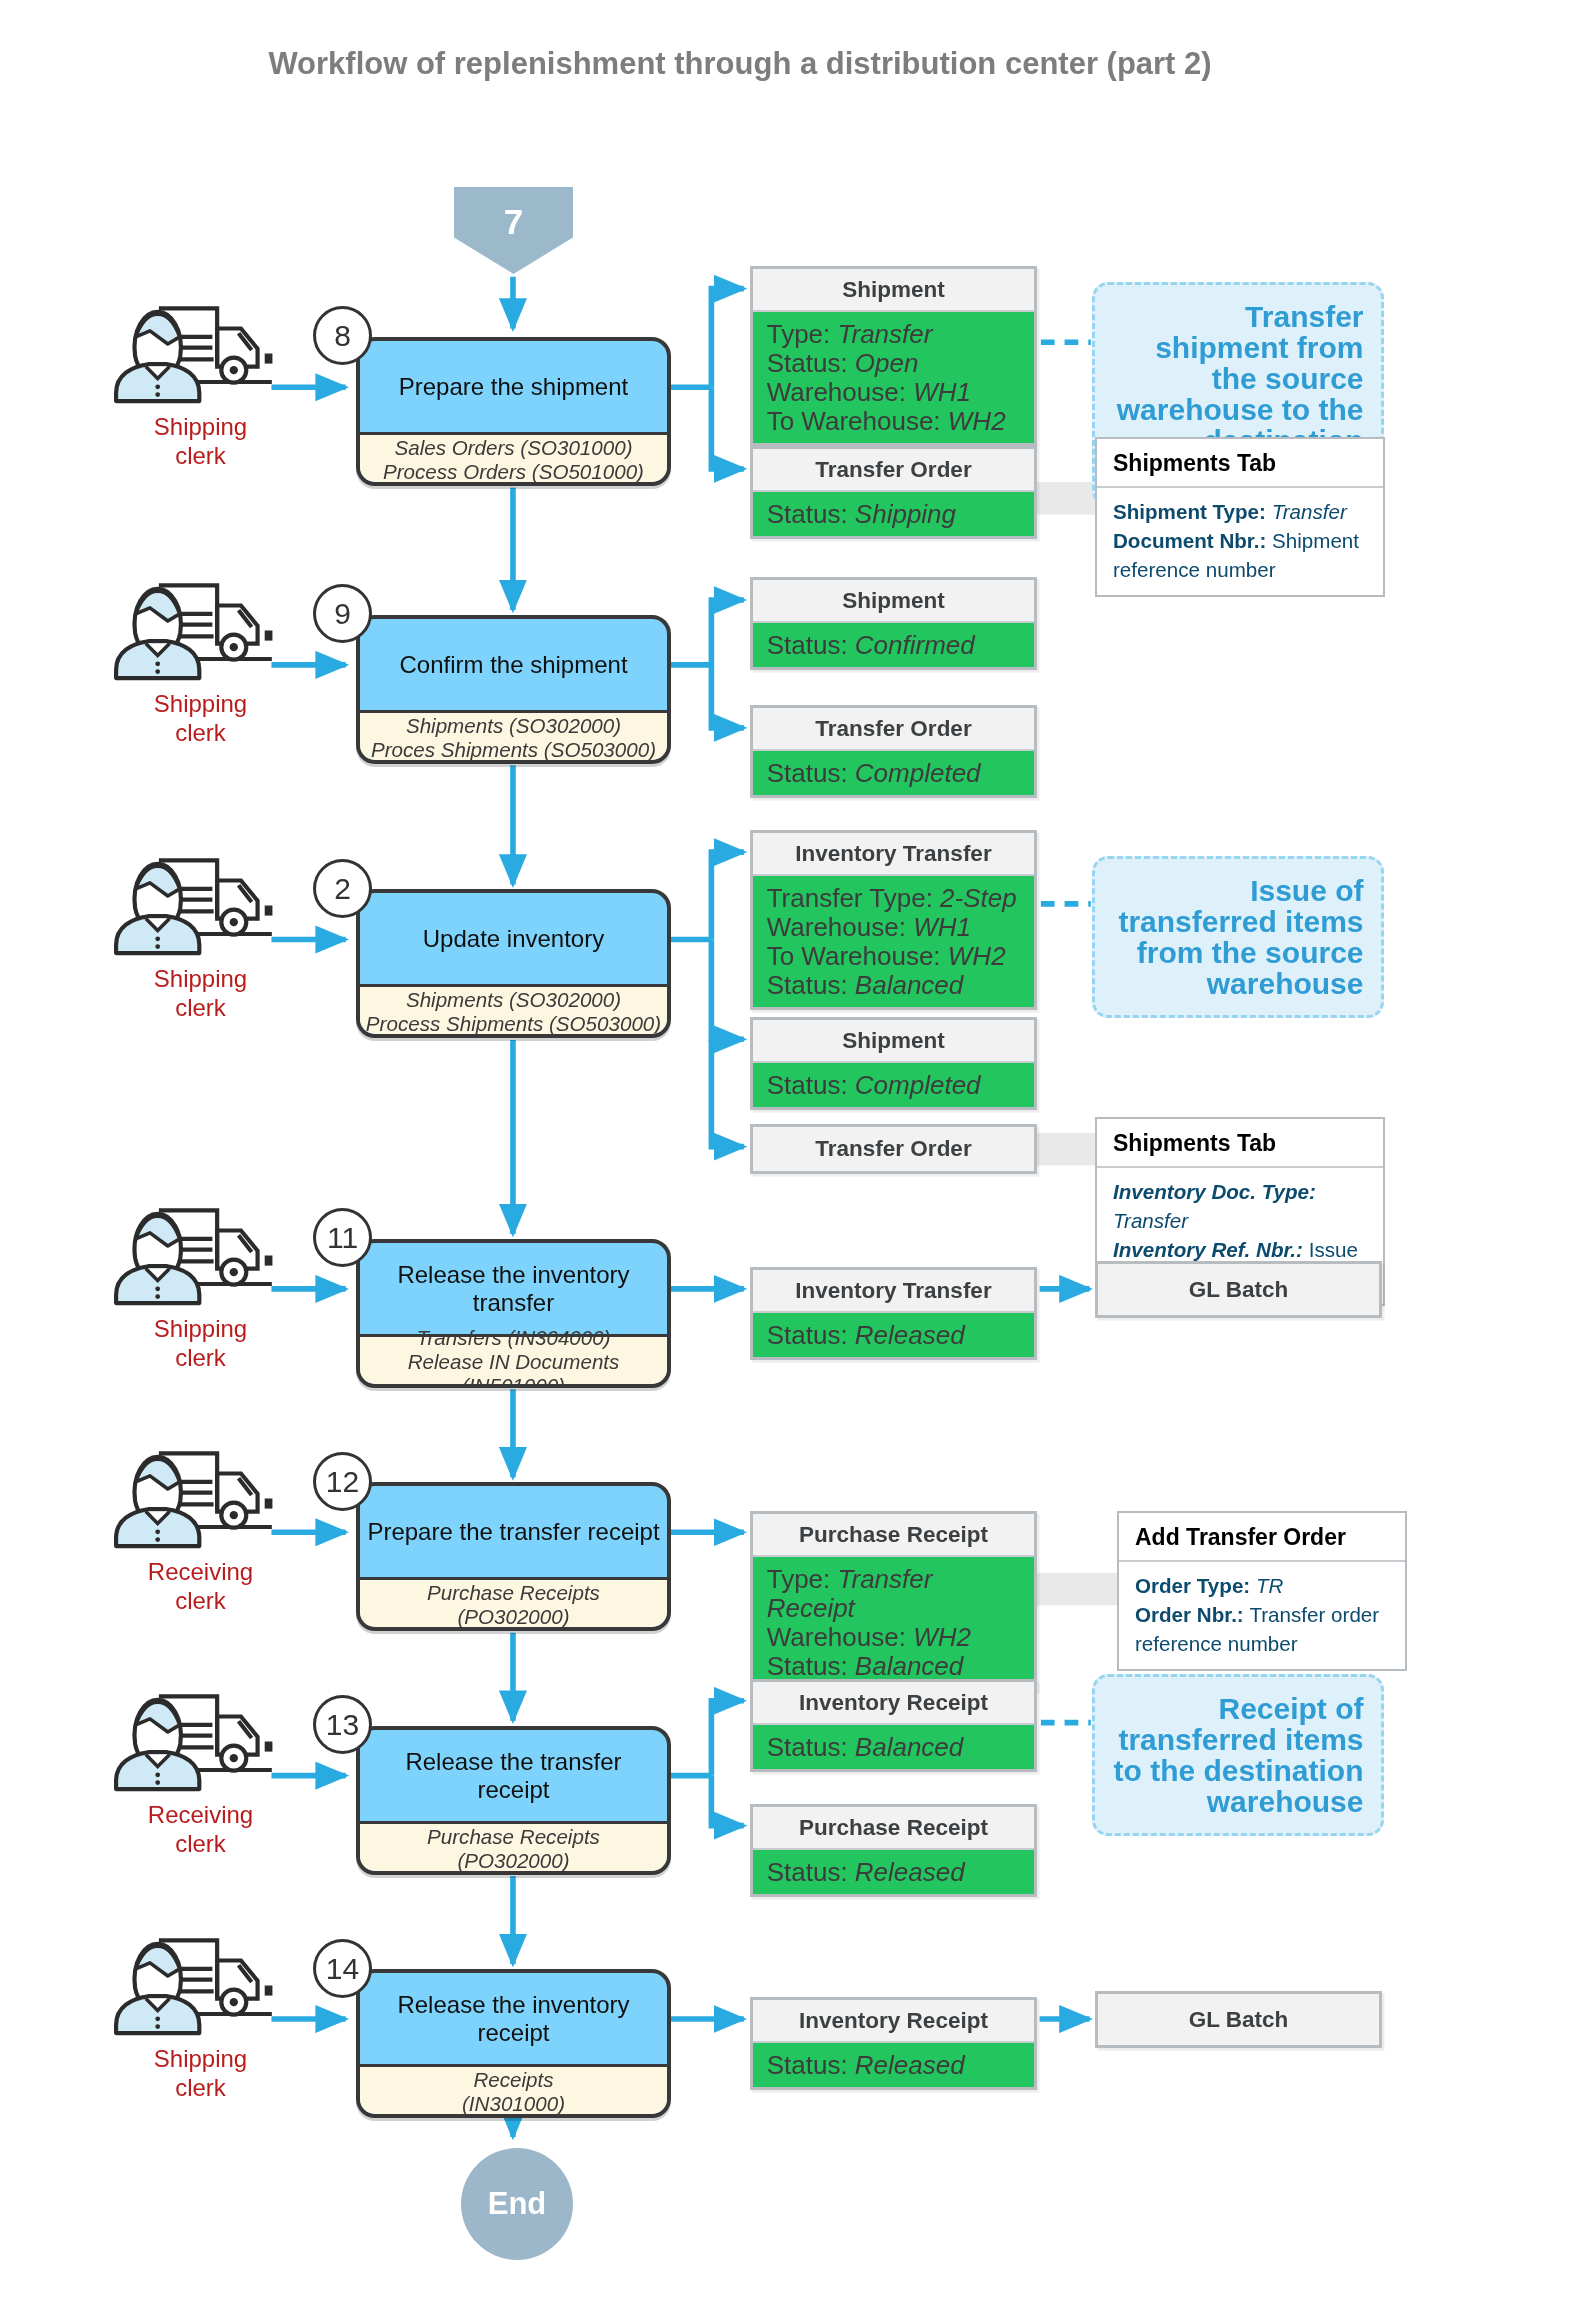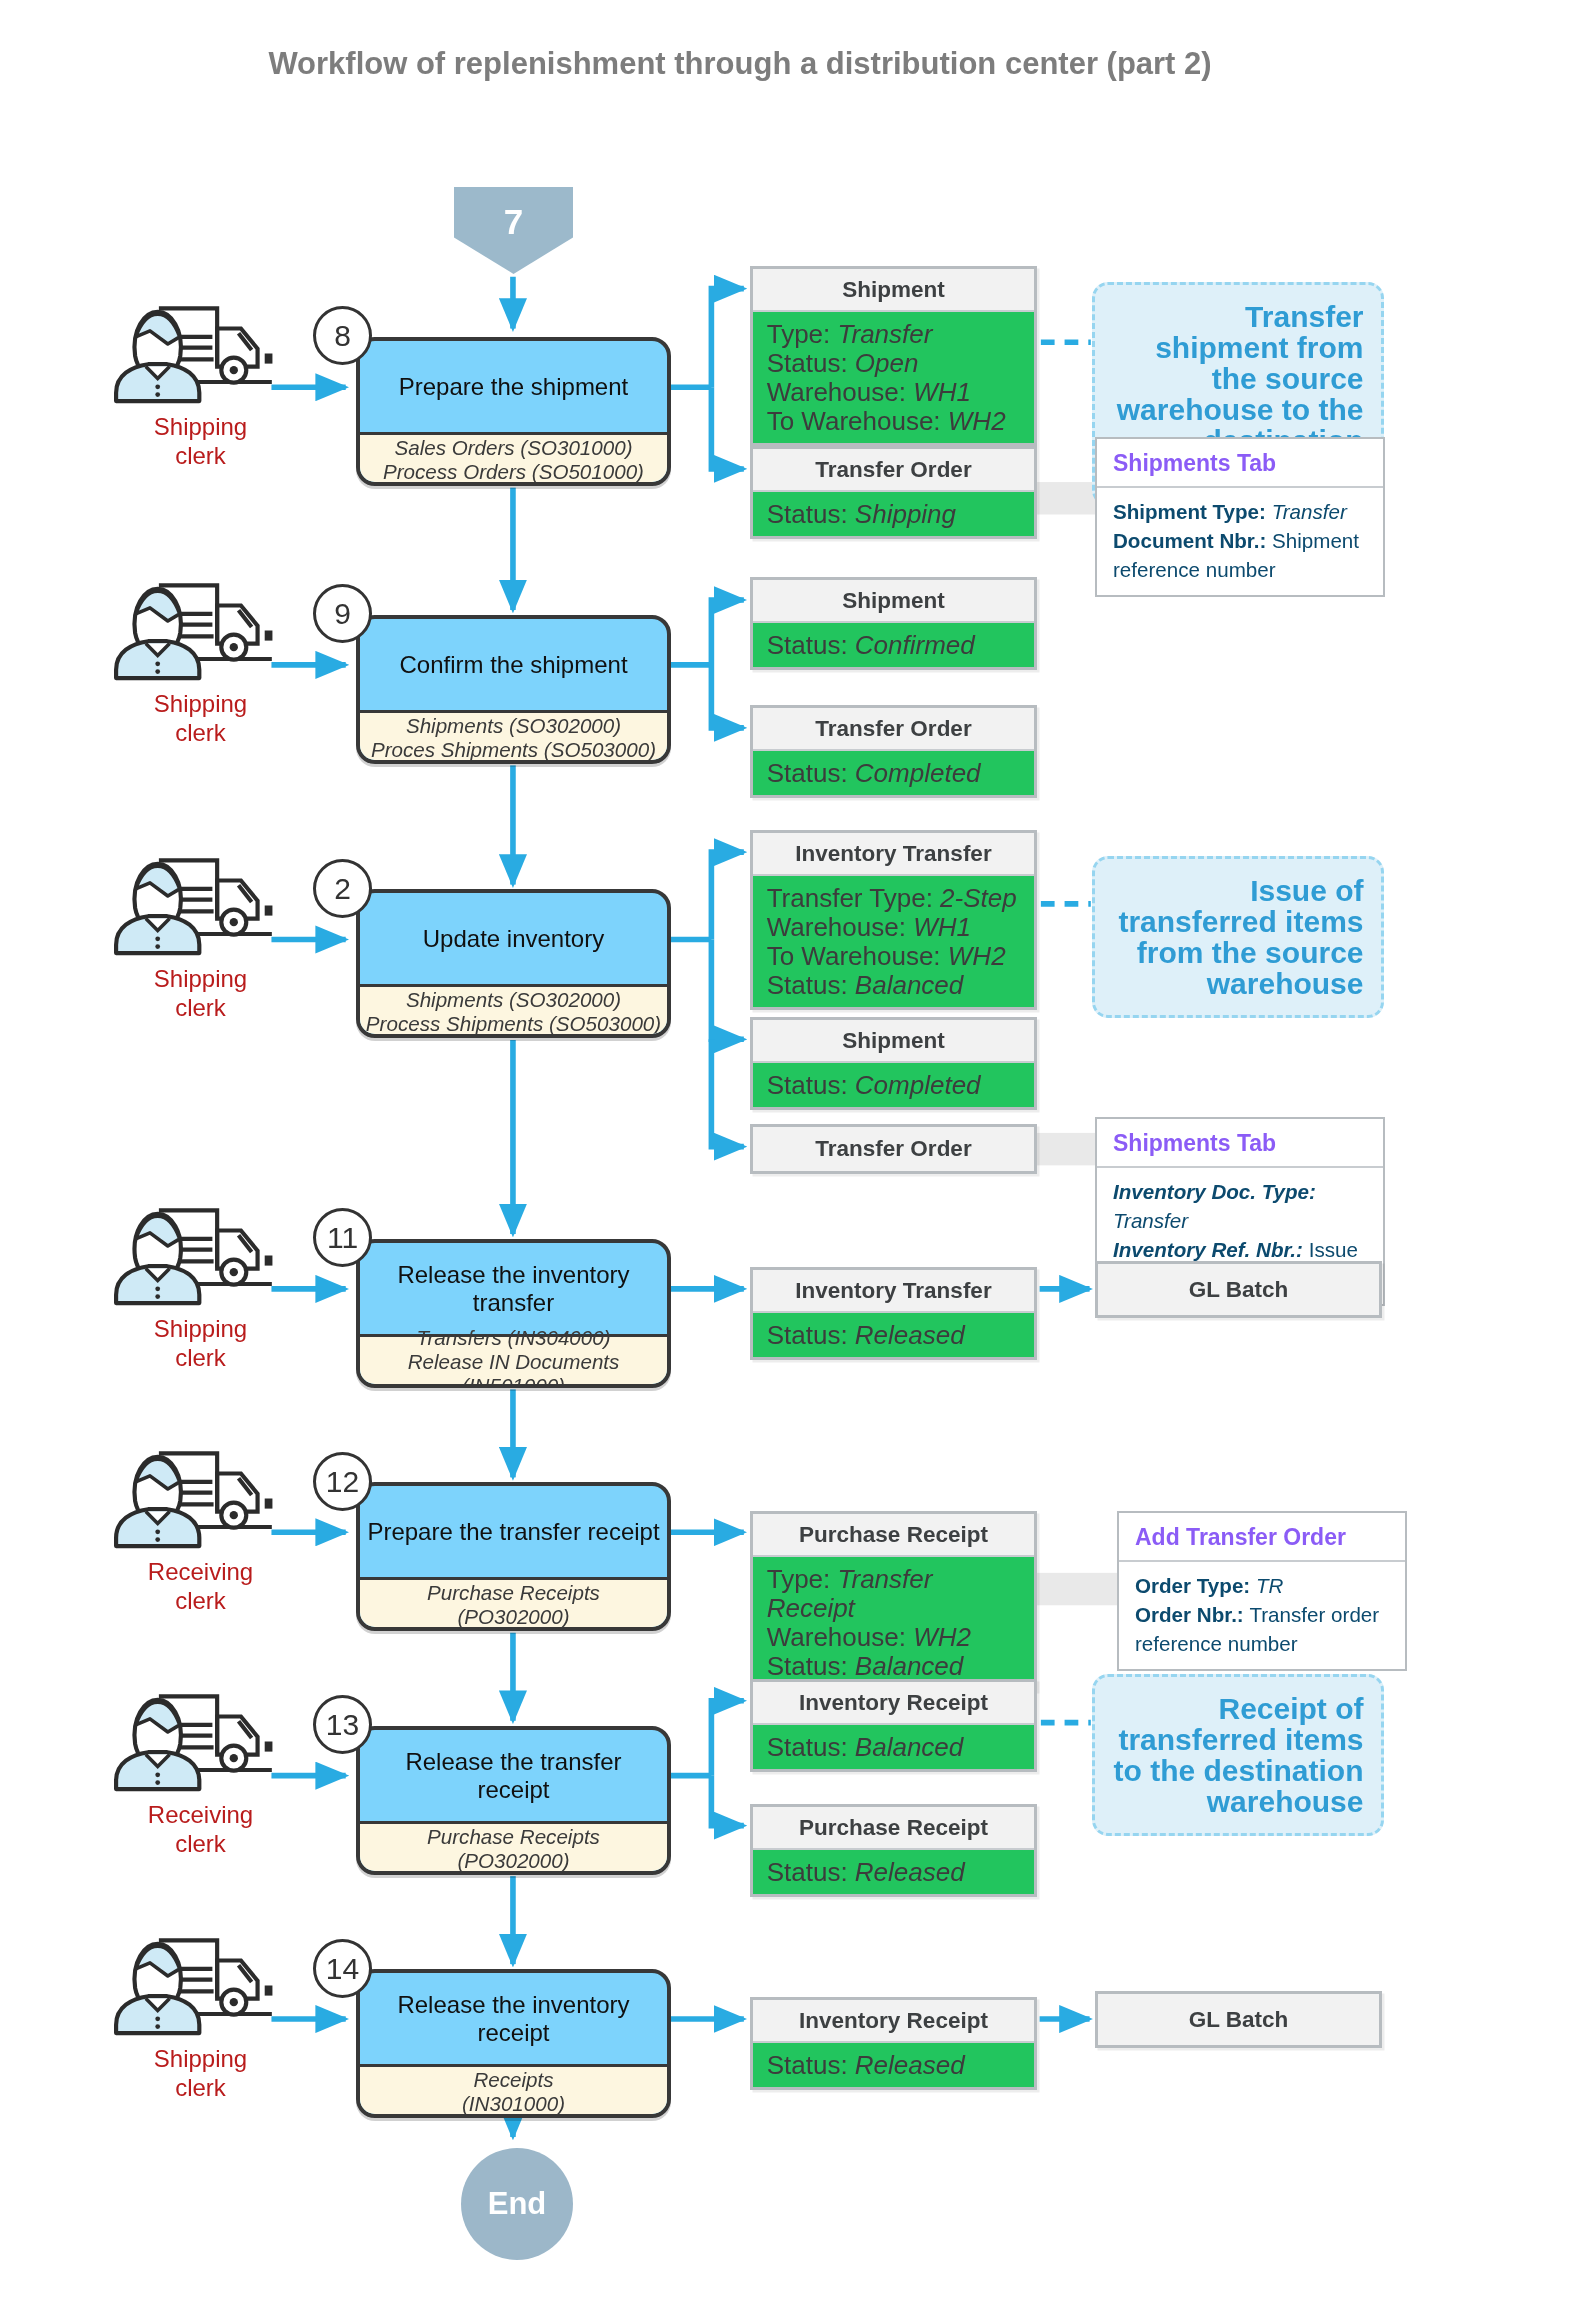--- a/index.html
+++ b/index.html
@@ -42,21 +42,21 @@
        box-sizing:border-box;z-index:2;box-shadow:2.5px 2.5px 0 rgba(0,0,0,0.07);}
   .doc .hd{height:41px;background:#f2f2f2;border-bottom:2.5px solid #c8ccd0;font-weight:bold;
            font-size:22.5px;color:#3d4042;display:flex;align-items:center;justify-content:center;}
   .doc .bd{padding:7.5px 13.7px;font-size:26px;line-height:29px;color:#3c3c3c;}
   .doc.solo{background:#f2f2f2;display:flex;align-items:center;justify-content:center;
             font-weight:bold;font-size:22.5px;color:#3d4042;}
   .val{font-style:italic;}
   
   .tabbox{position:absolute;width:290px;border:2.5px solid #b7bcc0;background:#fff;
           box-sizing:border-box;z-index:2;}
-  .tabbox .t{font-weight:bold;font-size:23px;color:#8b5cf6;padding:11.2px 16px 8.7px;
+  .tabbox .t{font-weight:bold;font-size:23px;color:#000000;padding:11.2px 16px 8.7px;
              border-bottom:2.5px solid #c8ccd0;}
   .tabbox .b{padding:8.7px 16px 11.2px;font-size:20.6px;line-height:29px;color:#0c4a6e;}
   .lb{font-weight:bold;}
   .lb.it{font-style:italic;}
   
   .callout{position:absolute;width:292px;background:#def0f9;border:3.1px dashed #96d5f0;
            border-radius:16px;color:#2f9cd4;font-weight:bold;font-size:30px;line-height:31px;
            text-align:right;padding:16px 17.5px;box-sizing:border-box;z-index:2;}
 </style>
 </head>

